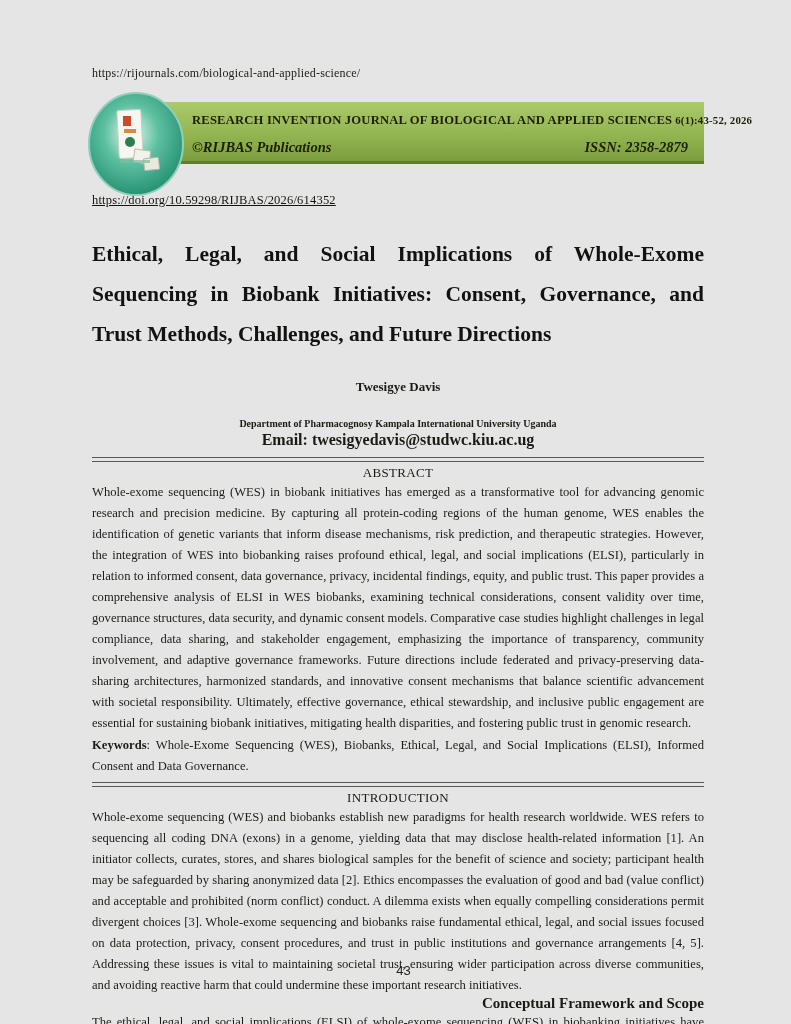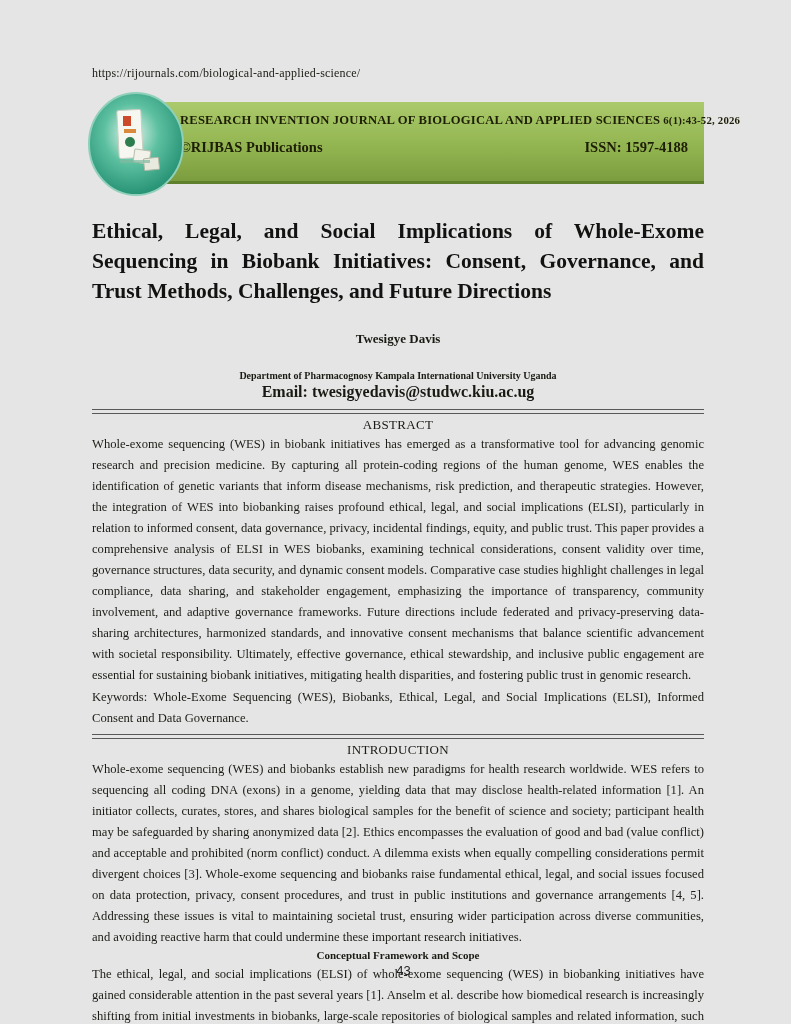--- a/index.html
+++ b/index.html
@@ -24,22 +24,22 @@
     text-decoration:none;
     display:inline-block;
   }
   .header{
     position:relative;
     height:92px;
     margin-top:17px;
   }
   .banner{
     position:absolute;
-    left:60px;top:4px;right:0;
-    height:82px;
+    left:72px;top:4px;right:0;
+    height:62px;
     background:linear-gradient(180deg,#abca6c 0%,#93b551 55%,#7b9d3e 100%);
     border-bottom:3px solid #5e7f2c;
     padding:11px 12px 0 28px;
     box-sizing:border-box;
   }
   .banner-line1{
     font-weight:bold;
     font-size:12.6px;
     color:#1e1e06;
     letter-spacing:.2px;
@@ -50,39 +50,40 @@
     margin-left:3px;
   }
   .banner-line2{
     margin-top:11px;
     display:flex;
     justify-content:space-between;
     font-weight:bold;
     font-size:14.5px;
     color:#1e1e06;
     padding-right:4px;
+    font-style:italic;
   }
   .logo{
     position:absolute;
     left:-6px;top:-6px;
     width:100px;height:104px;
   }
   .doi{
     display:inline-block;
     margin-top:3px;
     font-size:12.5px;
     color:#14140e;
     text-decoration:underline;
     letter-spacing:.2px;
   }
   .title{
     margin:26px 0 0 0;
     font-size:21.5px;
     font-weight:bold;
-    line-height:30px;
+    line-height:40px;
     text-align:justify;
     color:#121210;
   }
   .author{
     margin-top:25px;
     text-align:center;
     font-weight:bold;
     font-size:13px;
   }
   .affiliation{
@@ -112,26 +113,26 @@
     letter-spacing:.3px;
   }
   p.body{
     margin:1px 0 0 0;
     font-size:12.6px;
     line-height:21px;
     text-align:justify;
     color:#1c1c16;
   }
   .sub-heading{
-    text-align:center;
-    font-weight:bold;
-    font-size:11px;
+    text-align:right;
+    font-weight:bold;
+    font-size:15px;
     line-height:15.1px;
   }
-  .kw-label{font-weight:normal;}
+  .kw-label{font-weight:bold;}
   .page-number{
     position:absolute;
     left:16px;right:0;
     bottom:46px;
     text-align:center;
     font-family:"Liberation Sans", sans-serif;
     font-size:13px;
     color:#222;
   }
 </style>
@@ -143,21 +144,21 @@
 
     <a class="top-url" href="#">https://rijournals.com/biological-and-applied-science/</a>
 
     <div class="header">
       <div class="banner">
         <div class="banner-line1">
           <span>RESEARCH INVENTION JOURNAL OF BIOLOGICAL AND APPLIED SCIENCES</span><span class="issue">6(1):43-52, 2026</span>
         </div>
         <div class="banner-line2">
           <span>©RIJBAS Publications</span>
-          <span>ISSN: 1597-4188</span>
+          <span>ISSN: 2358-2879</span>
         </div>
       </div>
       <svg class="logo" viewBox="0 0 100 104" aria-hidden="true">
         <defs>
           <radialGradient id="lg" cx="45%" cy="40%" r="65%">
             <stop offset="0%" stop-color="#e8f6ee"></stop>
             <stop offset="45%" stop-color="#5cc0a0"></stop>
             <stop offset="100%" stop-color="#1f8b6e"></stop>
           </radialGradient>
         </defs>
@@ -165,20 +166,21 @@
         <rect x="32" y="18" width="24" height="48" rx="2" fill="#f7f7f2" stroke="#c9cfc2" stroke-width="1" transform="rotate(-3 44 42)"></rect>
         <rect x="37" y="24" width="8" height="10" fill="#cc4a2a"></rect>
         <rect x="38" y="37" width="12" height="4" fill="#d98a3a"></rect>
         <circle cx="44" cy="50" r="5" fill="#2e7d4f"></circle>
         <rect x="48" y="58" width="16" height="13" rx="1" fill="#f2f2ea" stroke="#b9bfae" stroke-width="1" transform="rotate(8 56 64)"></rect>
         <rect x="58" y="66" width="15" height="12" rx="1" fill="#e9eadf" stroke="#b0b6a4" stroke-width="1" transform="rotate(-6 65 72)"></rect>
         <rect x="34" y="68" width="30" height="3" fill="#7fb99f" opacity="0.7"></rect>
       </svg>
     </div>
 
+    <a class="doi" href="#">https://doi.org/10.59298/RIJBAS/2026/614352</a>
 
     <h1 class="title">Ethical, Legal, and Social Implications of Whole-Exome Sequencing in Biobank Initiatives: Consent, Governance, and Trust Methods, Challenges, and Future Directions</h1>
 
     <div class="author">Twesigye Davis</div>
 
     <div class="affiliation">Department of Pharmacognosy Kampala International University Uganda</div>
     <div class="email">Email: twesigyedavis@studwc.kiu.ac.ug</div>
 
     <div class="double-rule rule-1"></div>
 

